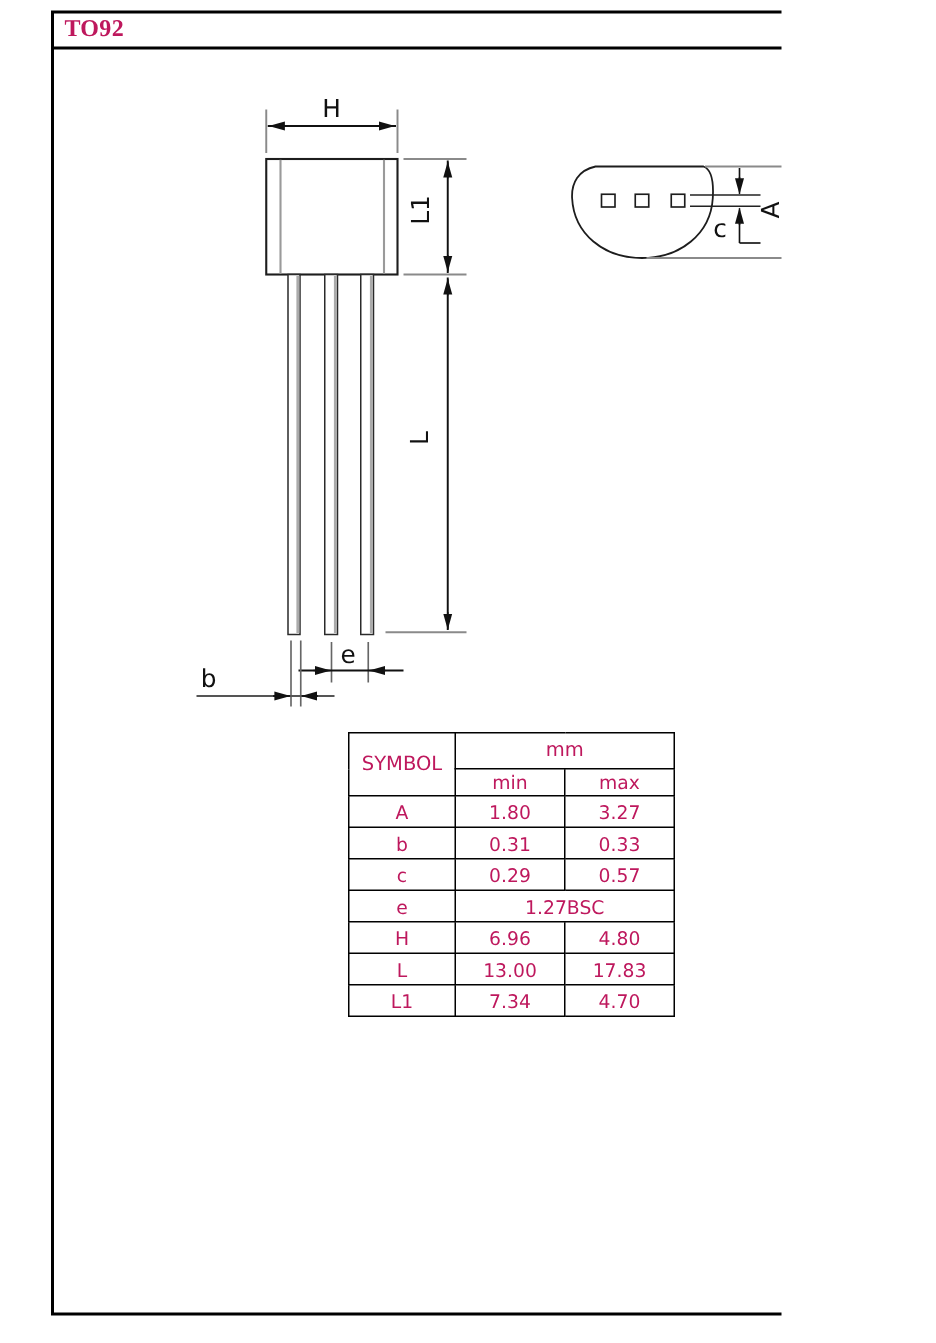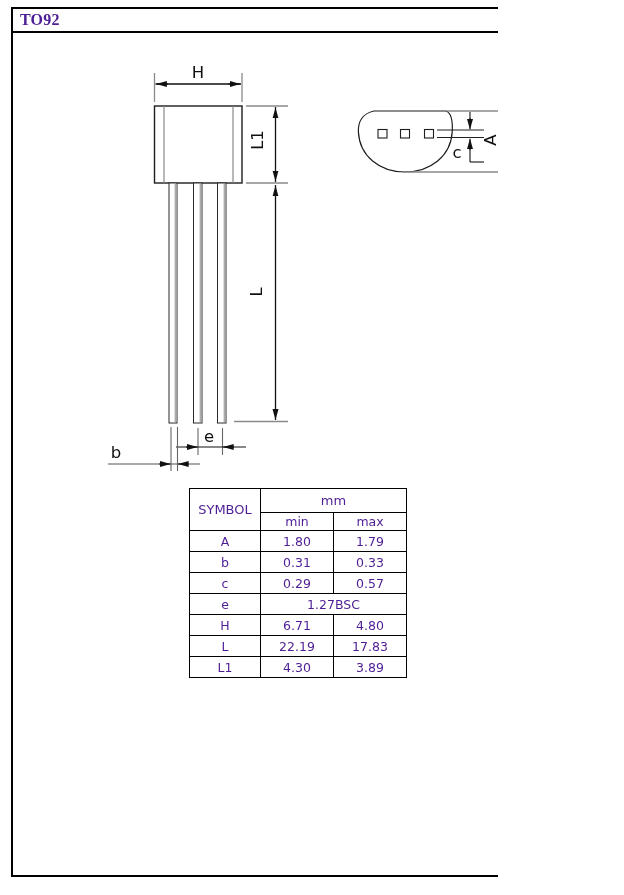--- a/index.html
+++ b/index.html
@@ -1,40 +1,41 @@
 <!DOCTYPE html>
 <html><head>
 <meta charset="utf-8">
 <style>
   html,body{margin:0;padding:0;background:#fff;}
   #page{
     position:relative;width:498px;height:895px;background:#fff;
-    font-family:"DejaVu Sans","Liberation Sans",sans-serif;color:#4c1d95;
+    font-family:"DejaVu Sans","Liberation Sans",sans-serif;color:#be185d;
     overflow:hidden;
+    margin-left:23px;
   }
   .page-border{
     position:absolute;left:11px;top:7px;width:596px;height:870px;
     border:2px solid #000;box-sizing:border-box;
   }
   .title-bar{
     position:absolute;left:20px;top:11px;
     font-family:"Liberation Serif","DejaVu Serif",serif;
     font-weight:bold;font-size:16px;letter-spacing:.2px;
   }
   .title-divider{
     position:absolute;left:11px;top:31px;width:596px;height:0;
     border-top:2px solid #000;
   }
   svg{position:absolute;left:0;top:0;}
   svg text{
     font-family:"DejaVu Sans","Liberation Sans",sans-serif;
     font-size:16.5px;fill:#111;
   }
   .dim-table{
-    position:absolute;left:189px;top:488px;
+    position:absolute;left:209px;top:488px;
     border-collapse:collapse;table-layout:fixed;width:217px;
     font-size:12.5px;
   }
   .dim-table td,.dim-table th{
     border:1px solid #000;text-align:center;vertical-align:middle;
     padding:0;font-weight:normal;
   }
   .dim-table .h1{height:24px;font-size:13px;}
   .dim-table .h2{height:18px;}
   .dim-table tbody tr{height:21px;}
@@ -149,47 +150,47 @@
       </tr>
       <tr class="h2">
         <th>min</th>
         <th>max</th>
       </tr>
     </thead>
     <tbody>
       <tr>
         <td>A</td>
         <td>1.80</td>
-        <td>1.79</td>
+        <td>3.27</td>
       </tr>
       <tr>
         <td>b</td>
         <td>0.31</td>
         <td>0.33</td>
       </tr>
       <tr>
         <td>c</td>
         <td>0.29</td>
         <td>0.57</td>
       </tr>
       <tr>
         <td>e</td>
         <td colspan="2">1.27BSC</td>
       </tr>
       <tr>
         <td>H</td>
-        <td>6.71</td>
+        <td>6.96</td>
         <td>4.80</td>
       </tr>
       <tr>
         <td>L</td>
-        <td>22.19</td>
+        <td>13.00</td>
         <td>17.83</td>
       </tr>
       <tr>
         <td>L1</td>
-        <td>4.30</td>
-        <td>3.89</td>
+        <td>7.34</td>
+        <td>4.70</td>
       </tr>
     </tbody>
   </table>
 
 </div>
 
 </body></html>

